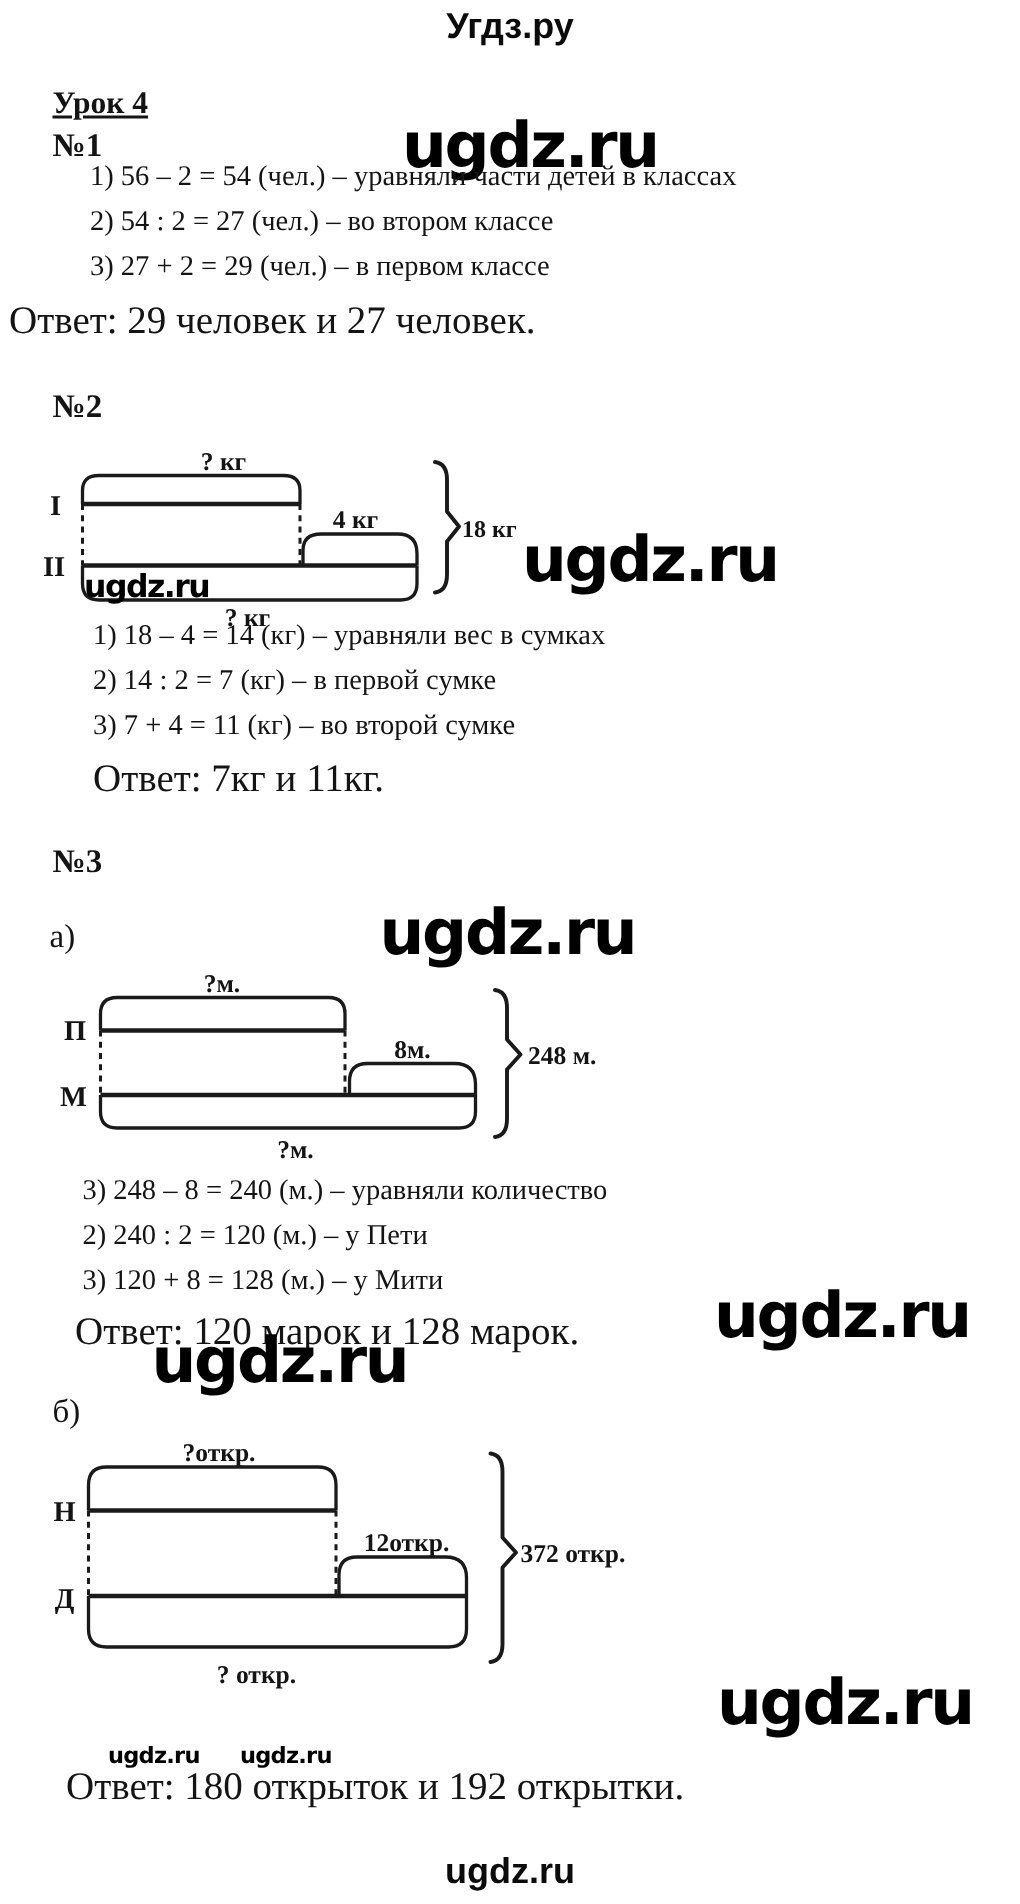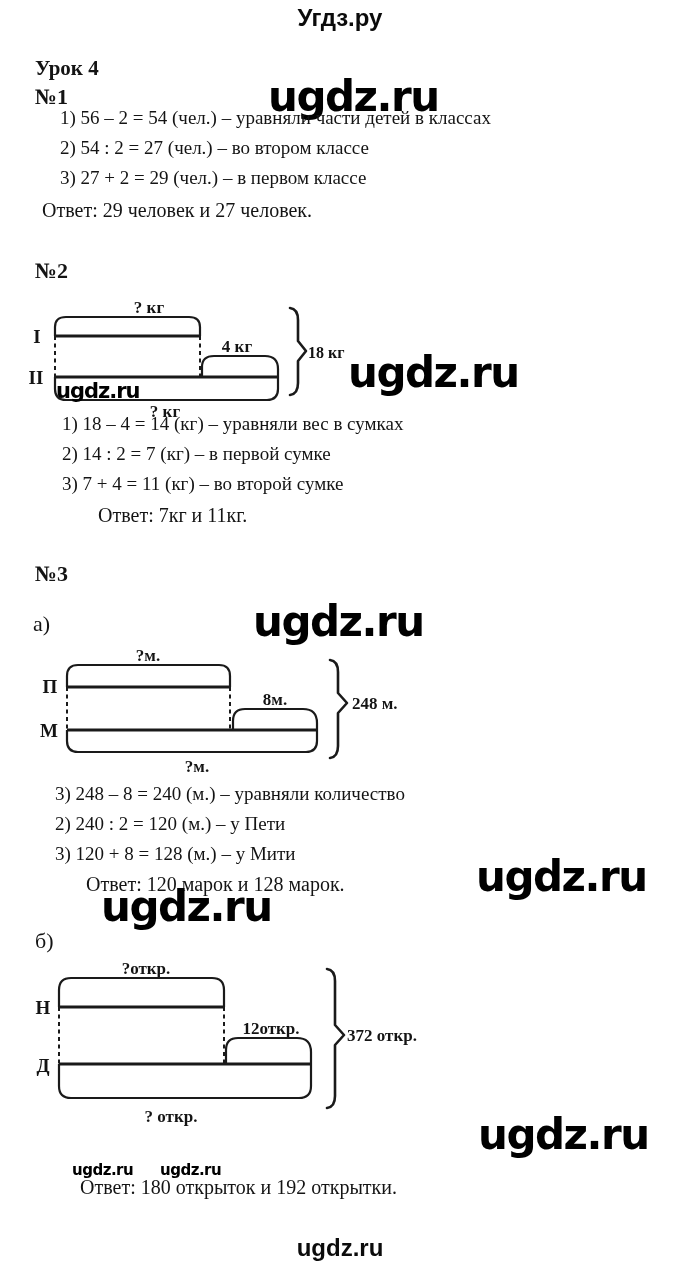--- a/index.html
+++ b/index.html
@@ -1,24 +1,24 @@
 <!DOCTYPE html>
 <html><head>
 <meta charset="utf-8">
 <style>
   html,body{margin:0;padding:0;background:#ffffff;}
   .page{position:relative;width:680px;height:1269px;background:#ffffff;overflow:hidden;
         font-family:"Liberation Serif", serif;color:#141414;}
   .abs{position:absolute;white-space:nowrap;}
   .site-header{font-family:"Liberation Sans", sans-serif;font-weight:bold;font-size:24px;color:#0b0b0b;}
-  .lesson{font-weight:bold;font-size:21px;}
+  .lesson{font-weight:bold;font-size:21px;text-decoration:underline;}
   .numhead{font-weight:bold;font-size:22px;}
   .partlabel{font-size:22px;}
   .steps{font-size:19px;line-height:30px;}
-  .answer{font-size:20px;margin-left:36px;}
+  .answer{font-size:26px;}
   .wm{font-family:"DejaVu Sans", sans-serif;font-weight:bold;color:#000;}
   .wm-big{font-size:42px;letter-spacing:-1.5px;line-height:1;}
   .wm-tiny{font-size:15px;letter-spacing:-0.5px;}
   .footer{font-family:"Liberation Sans", sans-serif;font-weight:bold;font-size:24px;color:#0b0b0b;}
   svg{display:block;}
   svg text{font-family:"Liberation Serif", serif;font-weight:bold;fill:#141414;}
   svg text.swm{font-family:"DejaVu Sans", sans-serif;font-weight:bold;fill:#000;letter-spacing:-1px;}
   .stroke{fill:none;stroke:#1a1a1a;}
 </style>
 </head>

